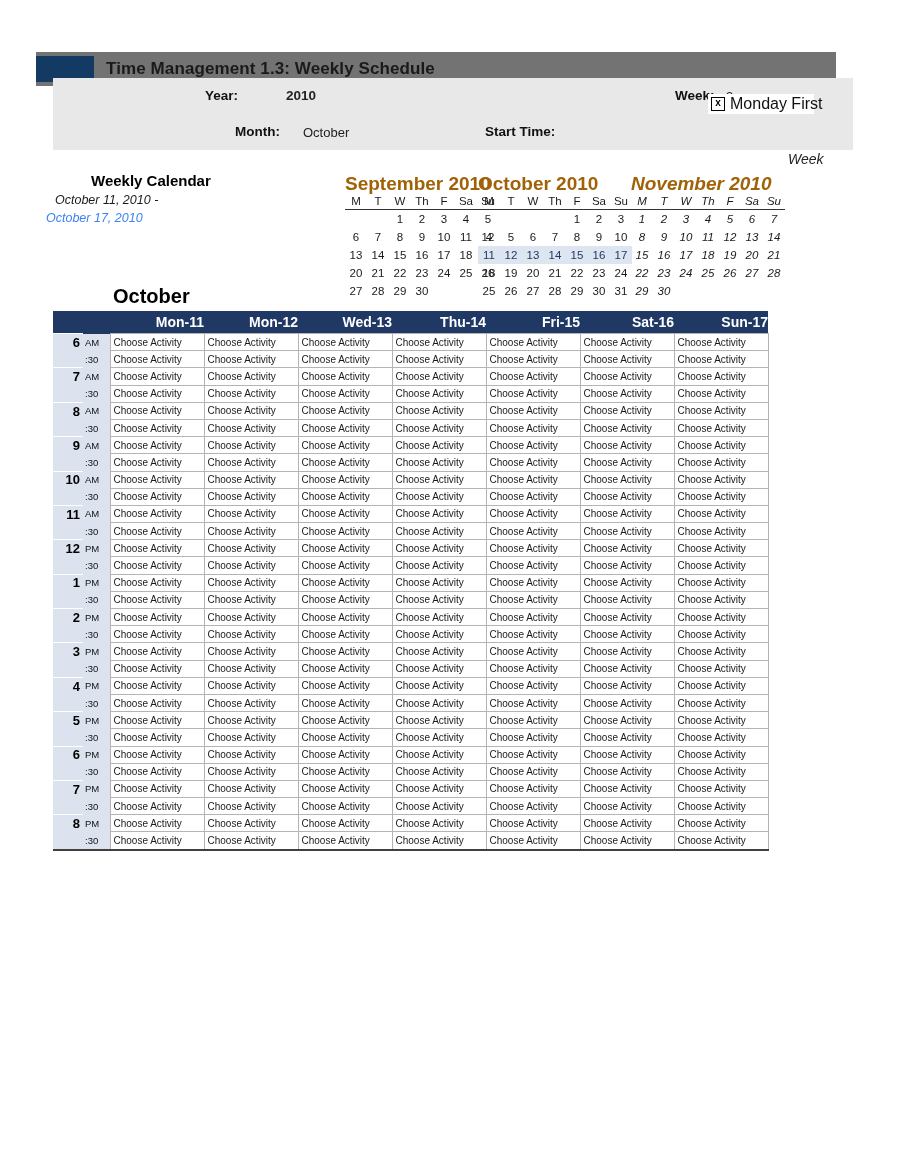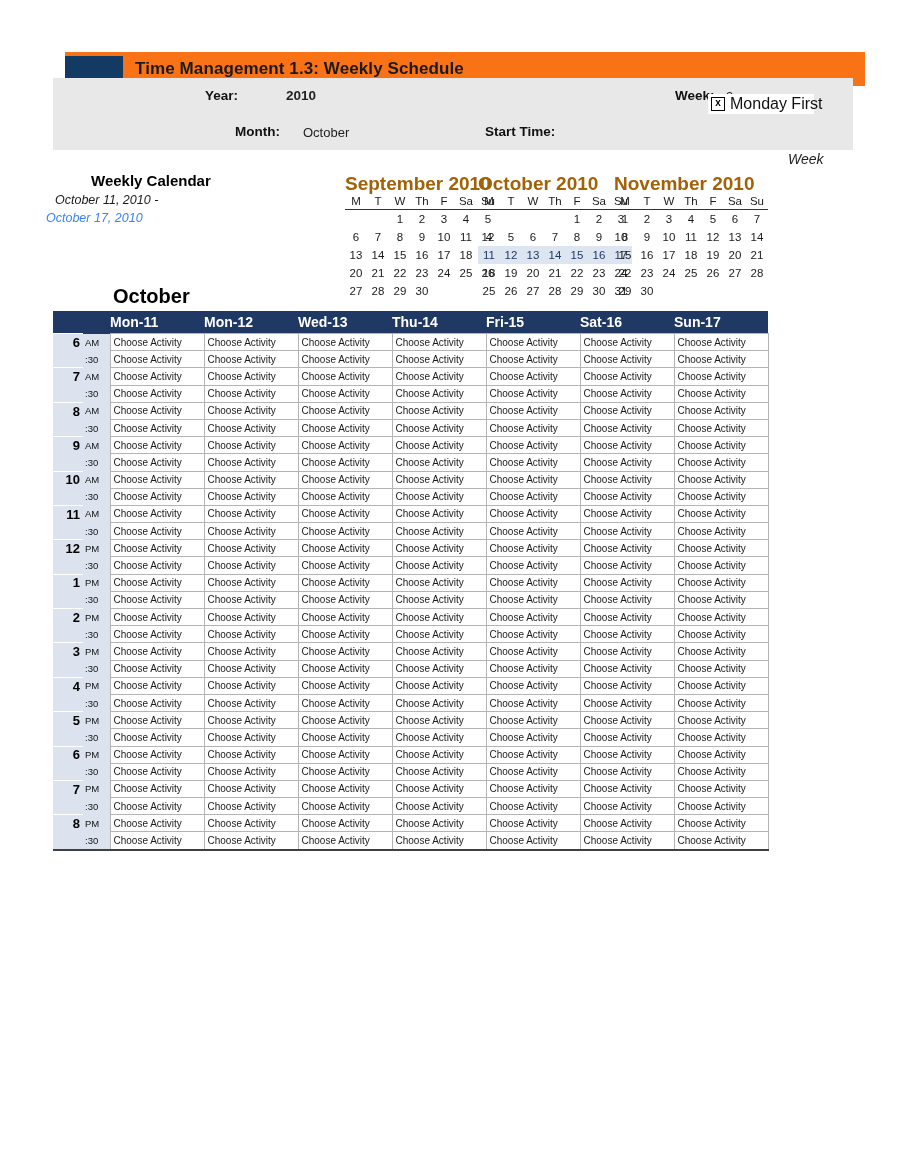--- a/index.html
+++ b/index.html
@@ -12,25 +12,25 @@
     height: 1165px;
     position: relative;
     font-family: "Liberation Sans", sans-serif;
     color: #000000;
     overflow: hidden;
   }
 
   
   #title-bar {
     position: absolute;
-    left: 65px;
+    left: 36px;
     top: 52px;
     width: 800px;
     height: 34px;
-    background: #f97316;
+    background: #737373;
     display: flex;
     align-items: center;
   }
   #title-swatch {
     width: 58px;
     height: 26px;
     background: #123a63;
     flex: 0 0 auto;
   }
   #title-text {
@@ -170,21 +170,21 @@
 
   
   .mini-cal {
     position: absolute;
     top: 174px;
     font-size: 11.5px;
     color: #1a1a1a;
   }
   #mini-cal-sep { left: 345px; }
   #mini-cal-oct { left: 478px; }
-  #mini-cal-nov { left: 614px; }
+  #mini-cal-nov { left: 631px; font-style: italic; }
 
   .mini-cal-title {
     font-size: 19px;
     font-weight: bold;
     color: #a16207;
     white-space: nowrap;
     height: 19px;
     line-height: 19px;
   }
   .mini-cal-table {
@@ -227,21 +227,21 @@
   #schedule col.c-min    { width: 27px; }
   #schedule col.c-day    { width: 94px; }
 
   #schedule thead th {
     background: #1f3864;
     color: #ffffff;
     font-size: 14px;
     font-weight: bold;
     height: 22px;
     padding: 0;
-    text-align: left;
+    text-align: right;
     border: none;
   }
   #schedule thead th.corner-hour,
   #schedule thead th.corner-min {
     background: #1f3864;
   }
 
   #schedule tbody td {
     padding: 0;
     height: 16.2px;

